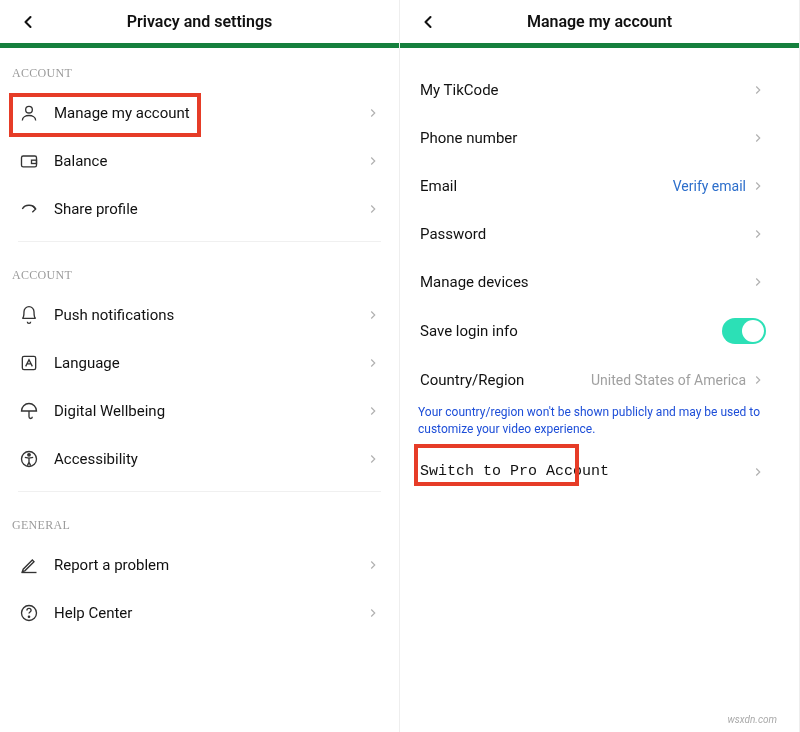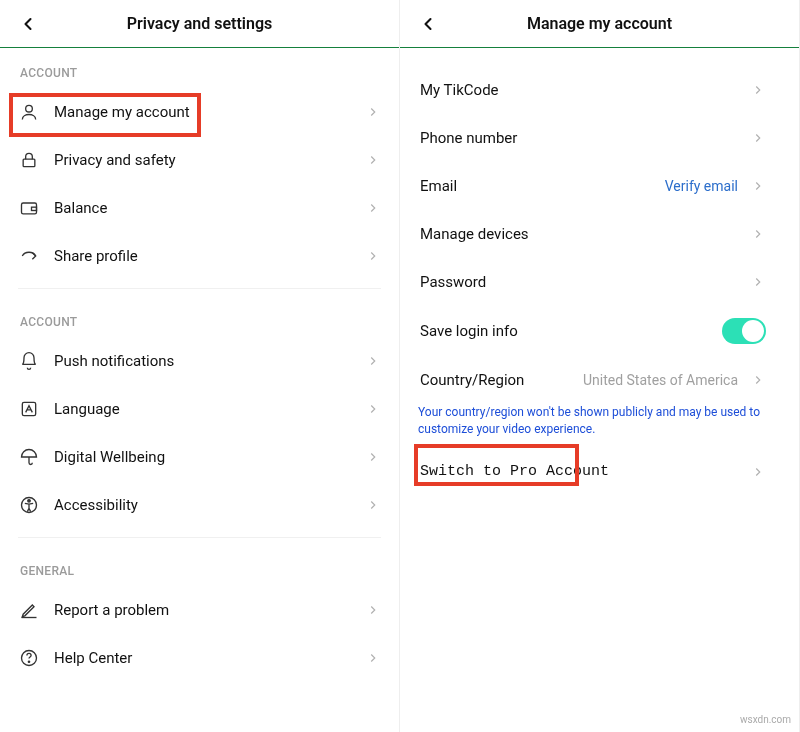--- a/index.html
+++ b/index.html
@@ -18,21 +18,21 @@
       position: relative;
       border-right: 1px solid #eee;
     }
     .panel:last-child { border-right: none; }
     .header {
       height: 48px;
       display: flex;
       align-items: center;
       justify-content: center;
       position: relative;
-      border-bottom: 1px solid #15803d;
+      border-bottom: 5px solid #15803d;
     }
     .back {
       position: absolute;
       left: 16px;
       top: 50%;
       transform: translateY(-50%);
       width: 24px;
       height: 24px;
       display: flex;
       align-items: center;
@@ -41,22 +41,23 @@
     }
     .title {
       font-size: 16px;
       font-weight: 600;
       color: #111;
     }
     .section-label {
       font-size: 12px;
       font-weight: 500;
       color: #9b9b9b;
-      padding: 18px 18px 8px 20px;
+      padding: 18px 18px 8px 12px;
       letter-spacing: 0.3px;
+      font-family: Liberation Serif, serif;
     }
     .row {
       display: flex;
       align-items: center;
       padding: 12px 18px;
       cursor: pointer;
       min-height: 48px;
       position: relative;
     }
     .row .icon {
@@ -70,21 +71,21 @@
       flex-shrink: 0;
     }
     .row .label {
       flex: 1;
       font-size: 15px;
       color: #111;
     }
     .row .value {
       font-size: 14px;
       color: #a0a0a0;
-      margin-right: 12px;
+      margin-right: 4px;
     }
     .row .value.link {
       color: #2c6ecb;
     }
     .row .chevron {
       width: 16px;
       height: 16px;
       display: flex;
       align-items: center;
       justify-content: center;
@@ -130,25 +131,26 @@
     }
     .hl2 {
       left: 414px;
       top: 444px;
       width: 165px;
       height: 42px;
     }
     .watermark {
       position: absolute;
       bottom: 6px;
-      right: 6px;
+      right: 20px;
       font-size: 10px;
       color: #aaa;
       background: rgba(255,255,255,0.8);
       padding: 1px 3px;
+      font-style: italic;
     }
     svg { display: block; }
     .panel-right .row { padding-left: 20px; padding-right: 33px; }
     .panel-right .row .label { color: #111; }
     .link-row .label { color: #2c6ecb; font-family: Liberation Mono, monospace; }
   </style>
 </head>
 <body>
 
 <div class="panel">
@@ -171,34 +173,20 @@
         </svg>
     </span>
     <span class="label">Manage my account</span>
     <span class="chevron">
       <svg width="14" height="14" viewBox="0 0 24 24" fill="none" stroke="#b0b0b0" stroke-width="2">
           <polyline points="9 18 15 12 9 6"></polyline>
         </svg>
     </span>
   </div>
 
-  <div class="row">
-    <span class="icon">
-      <svg width="20" height="20" viewBox="0 0 24 24" fill="none" stroke="#333" stroke-width="1.6">
-          <rect x="5" y="11" width="14" height="9" rx="1"></rect>
-          <path d="M8 11V8a4 4 0 0 1 8 0v3"></path>
-        </svg>
-    </span>
-    <span class="label">Privacy and safety</span>
-    <span class="chevron">
-      <svg width="14" height="14" viewBox="0 0 24 24" fill="none" stroke="#b0b0b0" stroke-width="2">
-          <polyline points="9 18 15 12 9 6"></polyline>
-        </svg>
-    </span>
-  </div>
 
   <div class="row">
     <span class="icon">
       <svg width="20" height="20" viewBox="0 0 24 24" fill="none" stroke="#333" stroke-width="1.6">
           <rect x="3" y="6" width="18" height="13" rx="2"></rect>
           <rect x="15" y="11" width="6" height="4"></rect>
         </svg>
     </span>
     <span class="label">Balance</span>
     <span class="chevron">
@@ -359,30 +347,30 @@
     <span class="label">Email</span>
     <span class="value link">Verify email</span>
     <span class="chevron">
       <svg width="14" height="14" viewBox="0 0 24 24" fill="none" stroke="#b0b0b0" stroke-width="2">
           <polyline points="9 18 15 12 9 6"></polyline>
         </svg>
     </span>
   </div>
 
   <div class="row">
+    <span class="label">Password</span>
+    <span class="chevron">
+      <svg width="14" height="14" viewBox="0 0 24 24" fill="none" stroke="#b0b0b0" stroke-width="2">
+          <polyline points="9 18 15 12 9 6"></polyline>
+        </svg>
+    </span>
+  </div>
+
+  <div class="row">
     <span class="label">Manage devices</span>
-    <span class="chevron">
-      <svg width="14" height="14" viewBox="0 0 24 24" fill="none" stroke="#b0b0b0" stroke-width="2">
-          <polyline points="9 18 15 12 9 6"></polyline>
-        </svg>
-    </span>
-  </div>
-
-  <div class="row">
-    <span class="label">Password</span>
     <span class="chevron">
       <svg width="14" height="14" viewBox="0 0 24 24" fill="none" stroke="#b0b0b0" stroke-width="2">
           <polyline points="9 18 15 12 9 6"></polyline>
         </svg>
     </span>
   </div>
 
   <div class="row">
     <span class="label">Save login info</span>
     <div class="toggle">

